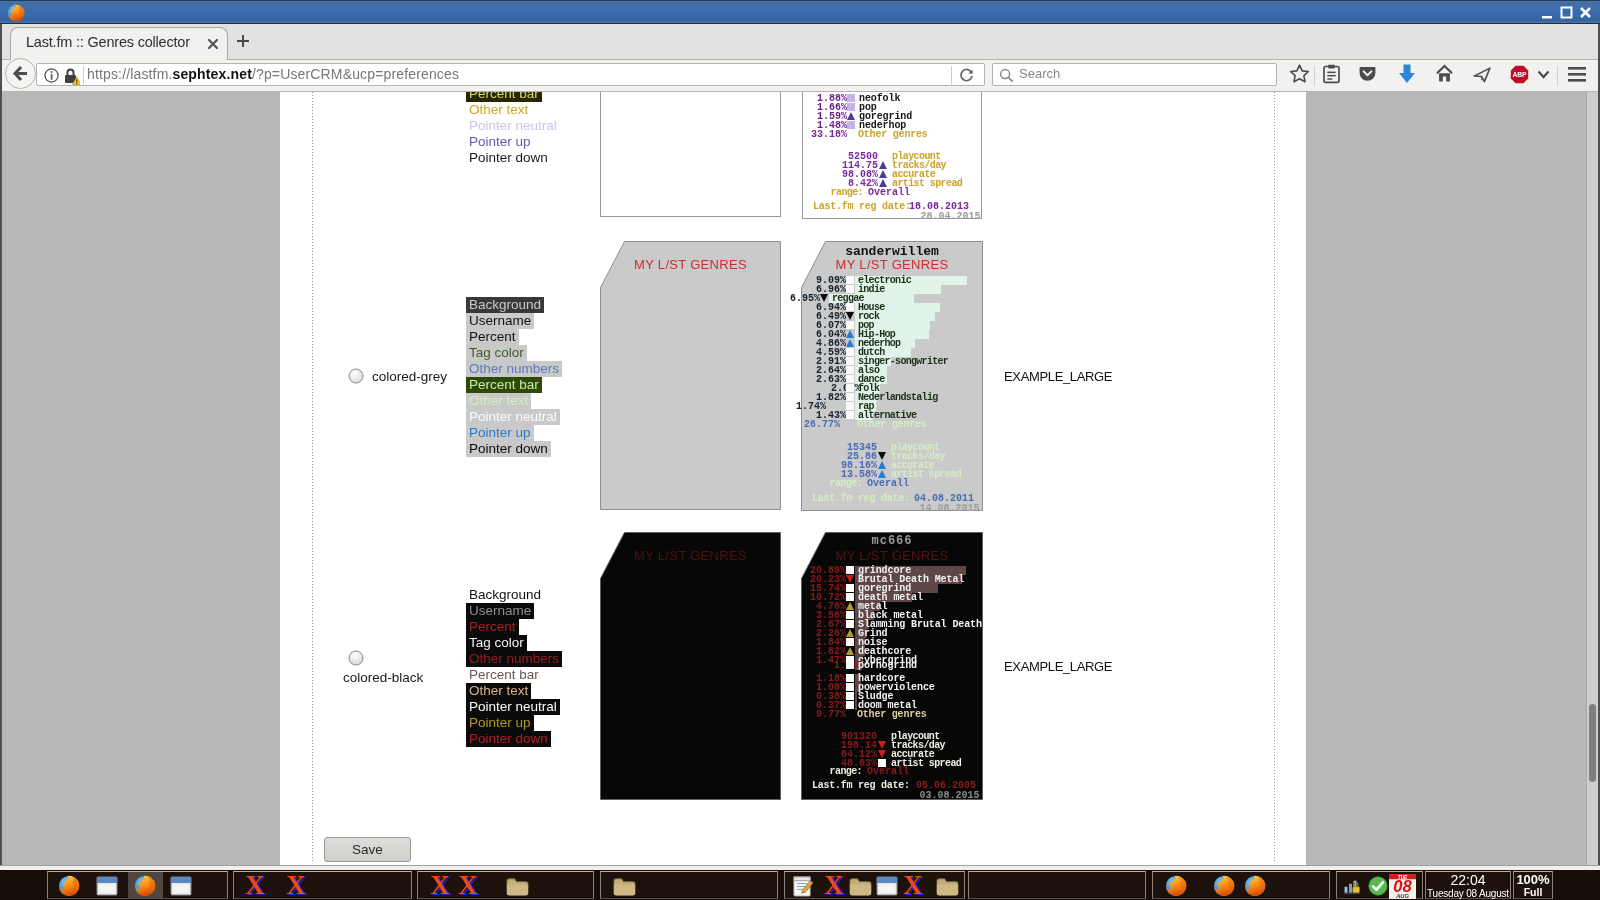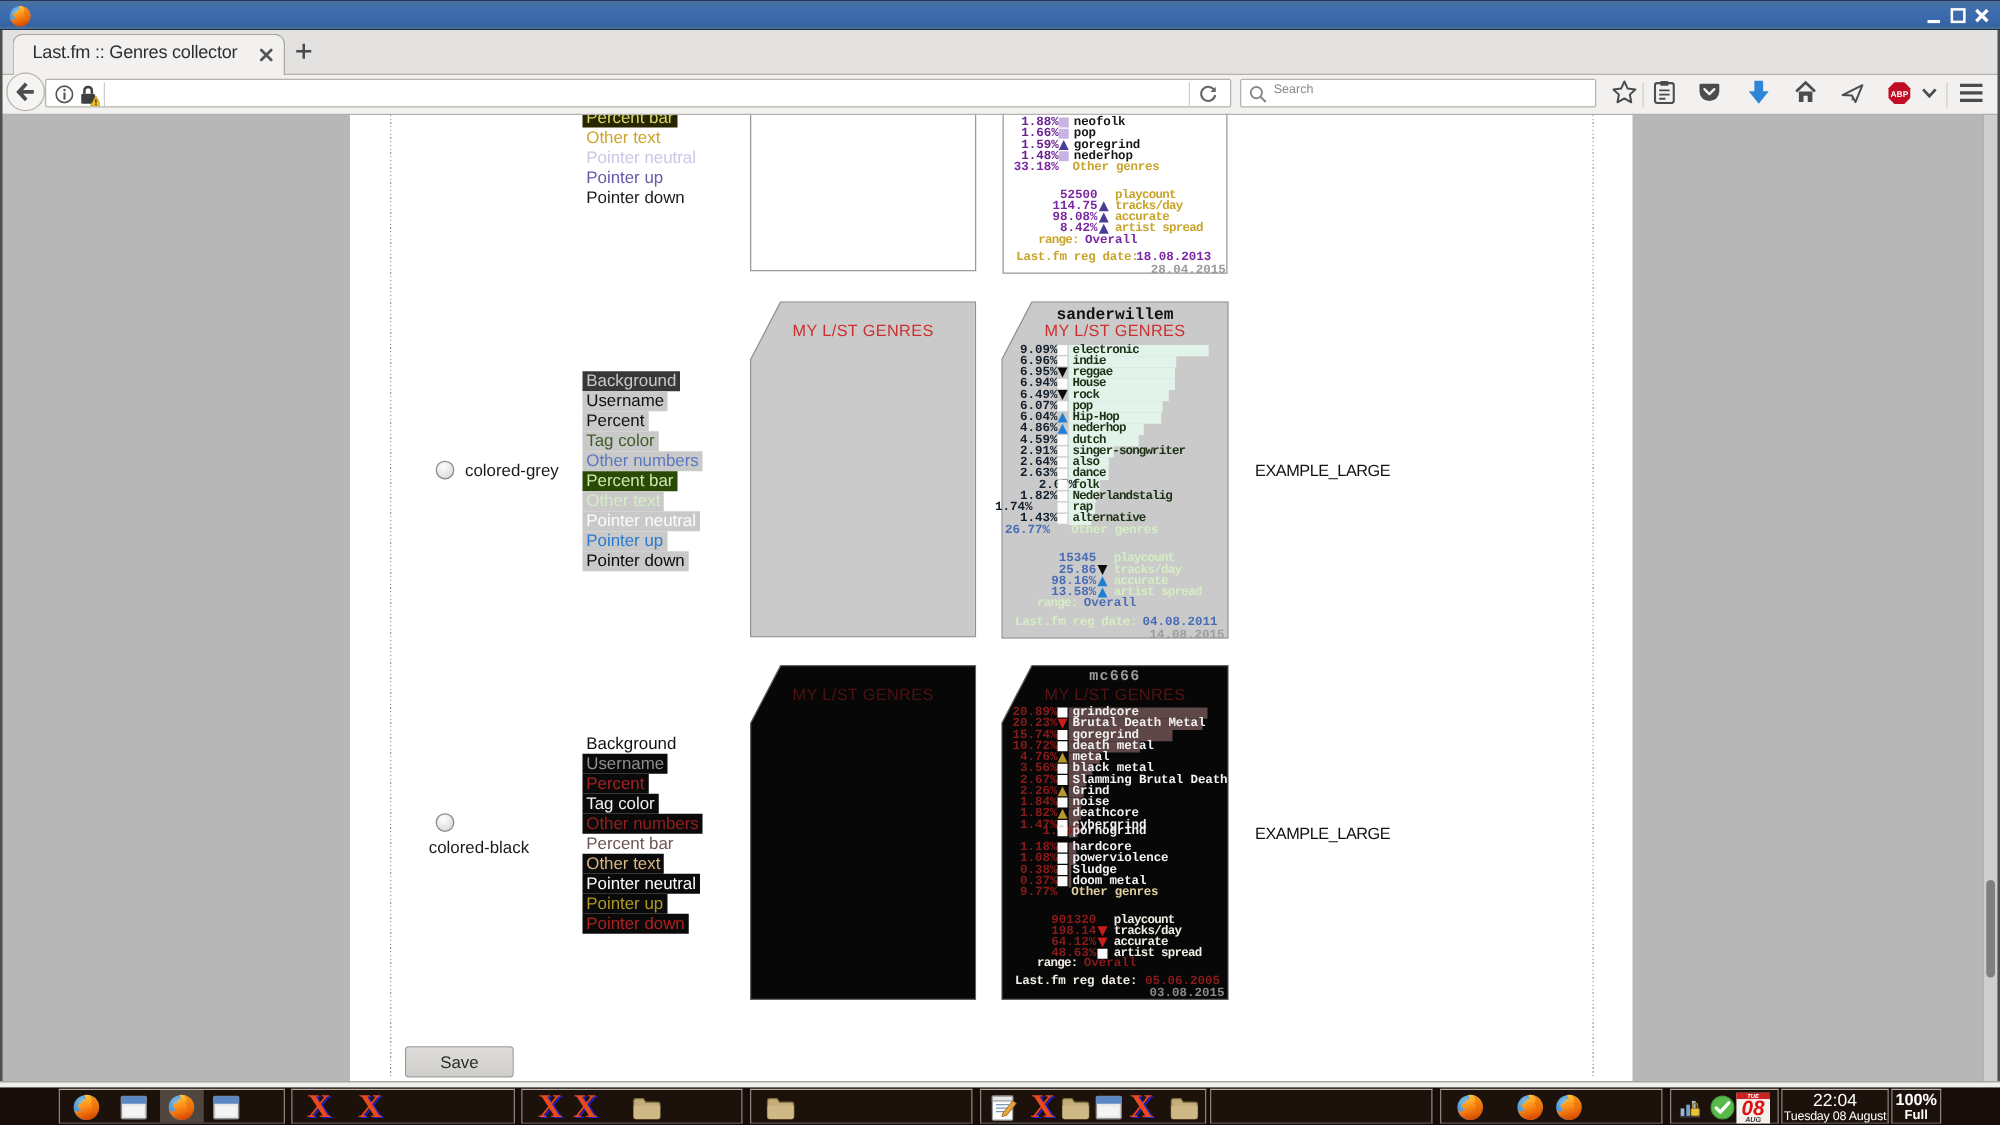--- a/index.html
+++ b/index.html
@@ -22,21 +22,21 @@
 #navbar { position:absolute; left:0; top:60px; width:1600px; height:32px; background:#f2f1ef;
   border-bottom:1px solid #b4b2ae; }
 #backbtn { position:absolute; left:5px; top:-2px; width:31px; height:31px; border-radius:50%;
   background:#f5f4f2; border:1px solid #b5b3af; }
 #urlbar { position:absolute; left:36px; top:3px; width:949px; height:23px; background:#fff;
   border:1px solid #b5b3af; border-radius:2px; }
 #urltext { position:absolute; left:50px; top:2px; font-size:14px; color:#777; letter-spacing:0.15px;}
 #urltext b { color:#111; font-weight:bold; }
 #searchbar { position:absolute; left:992px; top:3px; width:285px; height:23px; background:#fff;
   border:1px solid #b5b3af; border-radius:2px; }
-#searchtext { position:absolute; left:26px; top:2px; font-size:10px; color:#888; }
+#searchtext { position:absolute; left:26px; top:2px; font-size:13px; color:#888; }
 .toolsep { position:absolute; top:2px; width:1px; height:20px; background:#cfcdc9; }
 
 #viewport { position:absolute; left:0px; top:92px; width:1600px; height:773px; overflow:hidden;
   background:#b7b7b7; }
 #whitepage { position:absolute; left:280px; top:0; width:1026px; height:773px; background:#ffffff; }
 .dotv { position:absolute; top:0px; width:1px; height:770px;
   background:repeating-linear-gradient(180deg,#9a9a9a 0px,#9a9a9a 1px,#ffffff 1px,#ffffff 3px); }
 #scrolltrack { position:absolute; left:1586px; top:92px; width:12px; height:773px; background:#cecece;
   border-left:1px solid #a8a8a8;}
 #scrollthumb { position:absolute; left:2px; top:612px; width:7px; height:78px; background:#7f7f7f; border-radius:4px;}
@@ -115,20 +115,21 @@
         <rect x="7.2" y="3.4" width="1.8" height="1.9" fill="#555"></rect>
       </svg>
 <svg class="abs" style="left:25px;top:3px" width="18" height="18" viewBox="0 0 18 18">
 <rect x="3" y="8" width="11" height="8" rx="1.2" fill="#3f3f3f"></rect>
 <path d="M5.5 8 v-2.5 a3 3 0 0 1 6 0 v2.5" fill="none" stroke="#3f3f3f" stroke-width="2"></path>
 <path d="M10.5 17.5 L14.75 10 L19 17.5 Z" fill="#f2c22f" stroke="#caa11a" stroke-width="0.8"></path>
 <rect x="14.2" y="12.4" width="1.1" height="2.8" fill="#423a10"></rect>
         <rect x="14.2" y="15.8" width="1.1" height="1.2" fill="#423a10"></rect>
       </svg>
 <div class="toolsep" style="left:46px"></div>
+<div id="urltext">https://lastfm.<b>sephtex.net</b>/?p=UserCRM&amp;ucp=preferences</div>
 <div class="toolsep" style="left:914px"></div>
 <svg class="abs" style="left:922px;top:4px" width="15" height="15" viewBox="0 0 16 16">
 <path d="M13.5 5 A6 6 0 1 0 14 8.5" fill="none" stroke="#666" stroke-width="1.8"></path>
 <path d="M14.5 1.5 L14.5 6 L10 6 Z" fill="#666"></path>
       </svg>
 </div>
 <div id="searchbar">
 <svg class="abs" style="left:6px;top:4px" width="15" height="15" viewBox="0 0 16 16">
 <circle cx="6.5" cy="6.5" r="4.8" fill="none" stroke="#888" stroke-width="1.6"></circle>
 <line x1="10" y1="10" x2="14.5" y2="14.5" stroke="#888" stroke-width="1.8"></line>
@@ -292,21 +293,21 @@
       <span class="nm" style="left:57px;color:#1c3014;letter-spacing:-0.7px">electronic</span>
     </div>
 <div class="grow mono" style="left:801px;top:193px;width:182px">
       <div class="bar" style="left:54px;width:85.608px;background:#e2f3ea"></div>
       <span class="pct" style="right:137px;color:#14202c">6.96%</span>
       <span class="ind" style="left:45px">
         <span class="sq" style="background:#fcfcfc"></span>
       </span>
       <span class="nm" style="left:57px;color:#1c3014;letter-spacing:-0.7px">indie</span>
     </div>
-<div class="grow mono" style="left:801px;top:202px;width:182px">
+<div class="grow mono" style="left:775px;top:202px;width:182px">
       <div class="bar" style="left:54px;width:85.48500000000001px;background:#e2f3ea"></div>
       <span class="pct" style="right:137px;color:#14202c">6.95%</span>
       <span class="ind" style="left:45px">
         <span class="tri-dn" style="border-top-color:#0a0a0a"></span>
       </span>
       <span class="nm" style="left:57px;color:#1c3014;letter-spacing:-0.7px">reggae</span>
     </div>
 <div class="grow mono" style="left:801px;top:211px;width:182px">
       <div class="bar" style="left:54px;width:85.36200000000001px;background:#e2f3ea"></div>
       <span class="pct" style="right:137px;color:#14202c">6.94%</span>

